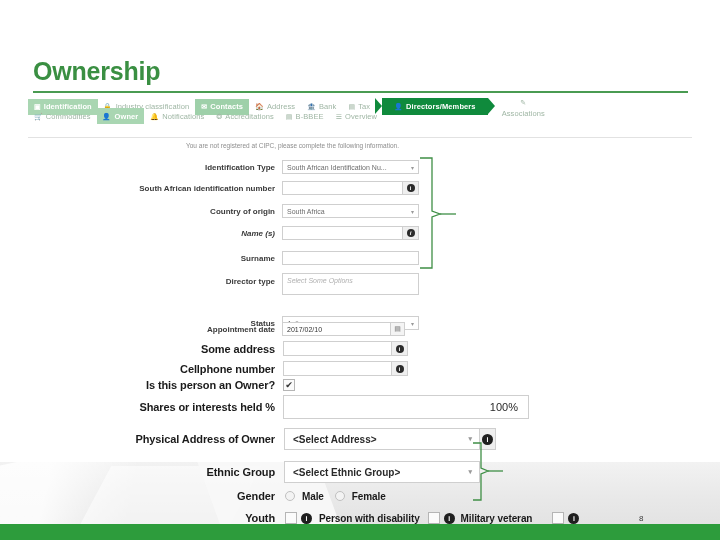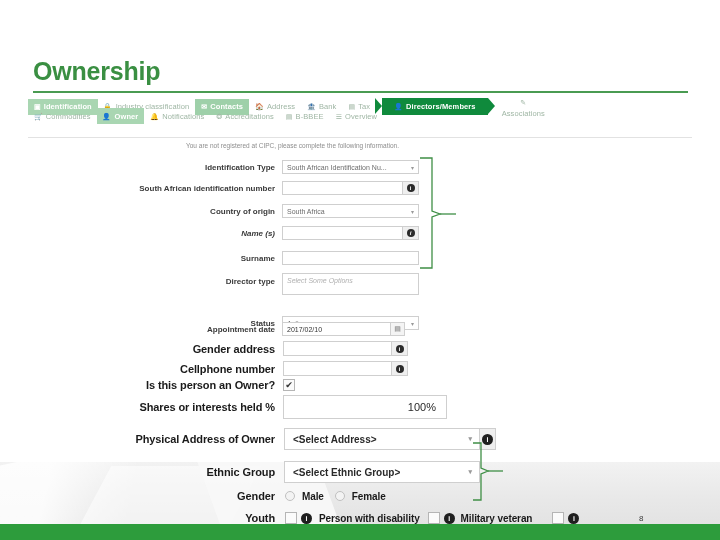--- a/index.html
+++ b/index.html
@@ -489,21 +489,21 @@
     <div class="flabel flabel-thin">Appointment date</div>
     <div class="ctl" style="width:109px; color:#333;">
       <span>2017/02/10</span>
     </div>
     <div class="calbtn">
         <span>▤</span>
       </div>
   </div>
 
   <div class="frow" style="left:120px; top:341px;">
-    <div class="flabel-bold" style="width:155px; padding-right:8px;">Gender address</div>
+    <div class="flabel-bold" style="width:155px; padding-right:8px;">Some address</div>
     <div class="ctl" style="width:109px; height:15px;">
       <span></span>
     </div>
     <div class="infobtn" style="height:15px;">
         <span class="dot">i</span>
       </div>
   </div>
 
   <div class="frow" style="left:120px; top:361px;">
     <div class="flabel-bold" style="width:155px; padding-right:8px;">Cellphone number</div>
@@ -517,21 +517,21 @@
 
   <div class="frow" style="left:120px; top:379px;">
     <div class="flabel-bold" style="width:155px; padding-right:8px;">Is this person an Owner?</div>
     <div class="chkbox">
         <span>✔</span>
       </div>
   </div>
 
   <div class="frow" style="left:114px; top:395px;">
     <div class="flabel-bold" style="width:161px; padding-right:8px;">Shares or interests held %</div>
-    <div class="pctbox" style="width:164px;">
+    <div class="pctbox" style="width:246px;">
       <span>100%</span>
     </div>
   </div>
 
   <div class="frow" style="left:100px; top:428px;">
     <div class="flabel-bold" style="width:175px; padding-right:9px;">Physical Address of Owner</div>
     <div class="ctl-lg" style="width:196px;">
       <span>&lt;Select Address&gt;</span>
       <span class="caret">▾</span>
     </div>

